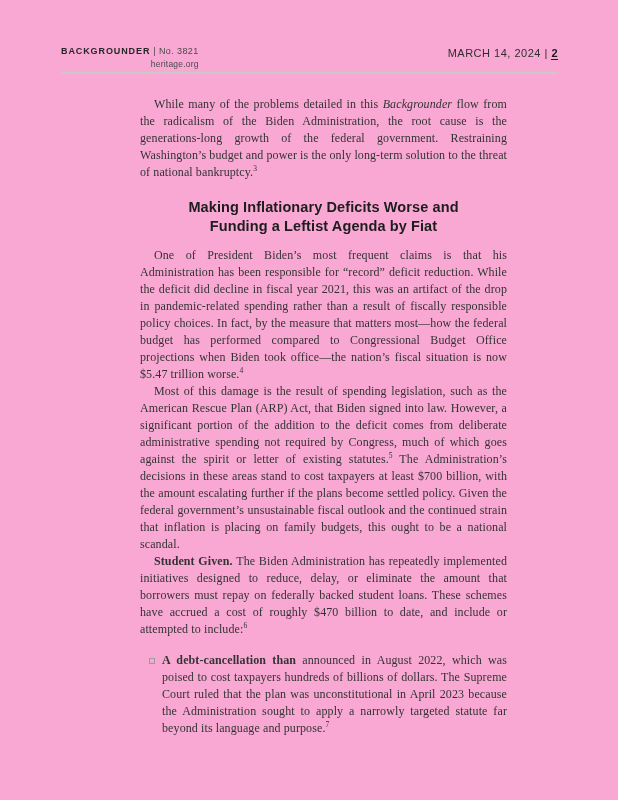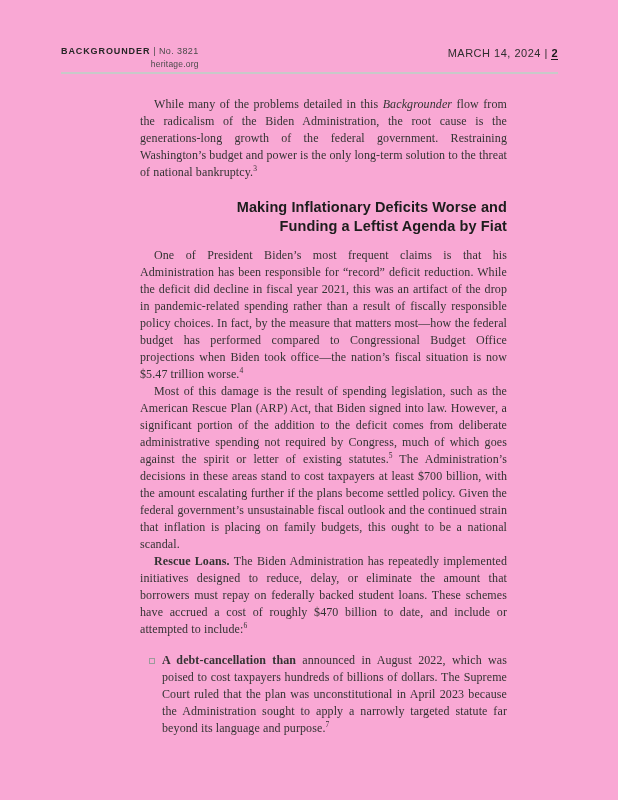--- a/index.html
+++ b/index.html
@@ -60,21 +60,21 @@
   .run-italic { font-style: italic; }
   .run-bold { font-weight: bold; }
 
   .section-heading {
     font-family: "Liberation Sans", sans-serif;
     font-size: 14.5px;
     line-height: 19px;
     font-weight: 700;
     color: #1d1d1d;
     letter-spacing: 0.1px;
-    text-align: right;
+    text-align: center;
     margin: 17px 0 11px 0;
   }
 
   
   .bullet-item {
     display: flex;
     margin-top: 14px;
   }
   .bullet-marker-cell {
     width: 22px;
@@ -120,21 +120,21 @@
 
     <div class="section-heading">
       <div>Making Inflationary Deficits Worse and</div>
       <div>Funding a Leftist Agenda by Fiat</div>
     </div>
 
     <p><span>One of President Biden’s most frequent claims is that his Administration has been responsible for “record” deficit reduction. While the deficit did decline in fiscal year 2021, this was an artifact of the drop in pandemic-related spending rather than a result of fiscally responsible policy choices. In fact, by the measure that matters most—how the federal budget has performed compared to Congressional Budget Office projections when Biden took office—the nation’s fiscal situation is now $5.47 trillion worse.</span><sup>4</sup></p>
 
     <p><span>Most of this damage is the result of spending legislation, such as the American Rescue Plan (ARP) Act, that Biden signed into law. However, a significant portion of the addition to the deficit comes from deliberate administrative spending not required by Congress, much of which goes against the spirit or letter of existing statutes.</span><sup>5</sup><span> The Administration’s decisions in these areas stand to cost taxpayers at least $700 billion, with the amount escalating further if the plans become settled policy. Given the federal government’s unsustainable fiscal outlook and the continued strain that inflation is placing on family budgets, this ought to be a national scandal.</span></p>
 
-    <p><span class="run-bold">Rescue Loans. </span><span>The Biden Administration has repeatedly implemented initiatives designed to reduce, delay, or eliminate the amount that borrowers must repay on federally backed student loans. These schemes have accrued a cost of roughly $470 billion to date, and include or attempted to include:</span><sup>6</sup></p>
+    <p><span class="run-bold">Student Given. </span><span>The Biden Administration has repeatedly implemented initiatives designed to reduce, delay, or eliminate the amount that borrowers must repay on federally backed student loans. These schemes have accrued a cost of roughly $470 billion to date, and include or attempted to include:</span><sup>6</sup></p>
 
     <div class="bullet-item">
       <div class="bullet-marker-cell">
         <div class="bullet-square"></div>
       </div>
       <div class="bullet-text"><span class="run-bold">A debt-cancellation than </span><span>announced in August 2022, which was poised to cost taxpayers hundreds of billions of dollars. The Supreme Court ruled that the plan was unconstitutional in April 2023 because the Administration sought to apply a narrowly targeted statute far beyond its language and purpose.</span><sup>7</sup></div>
     </div>
 
   </div>
 

